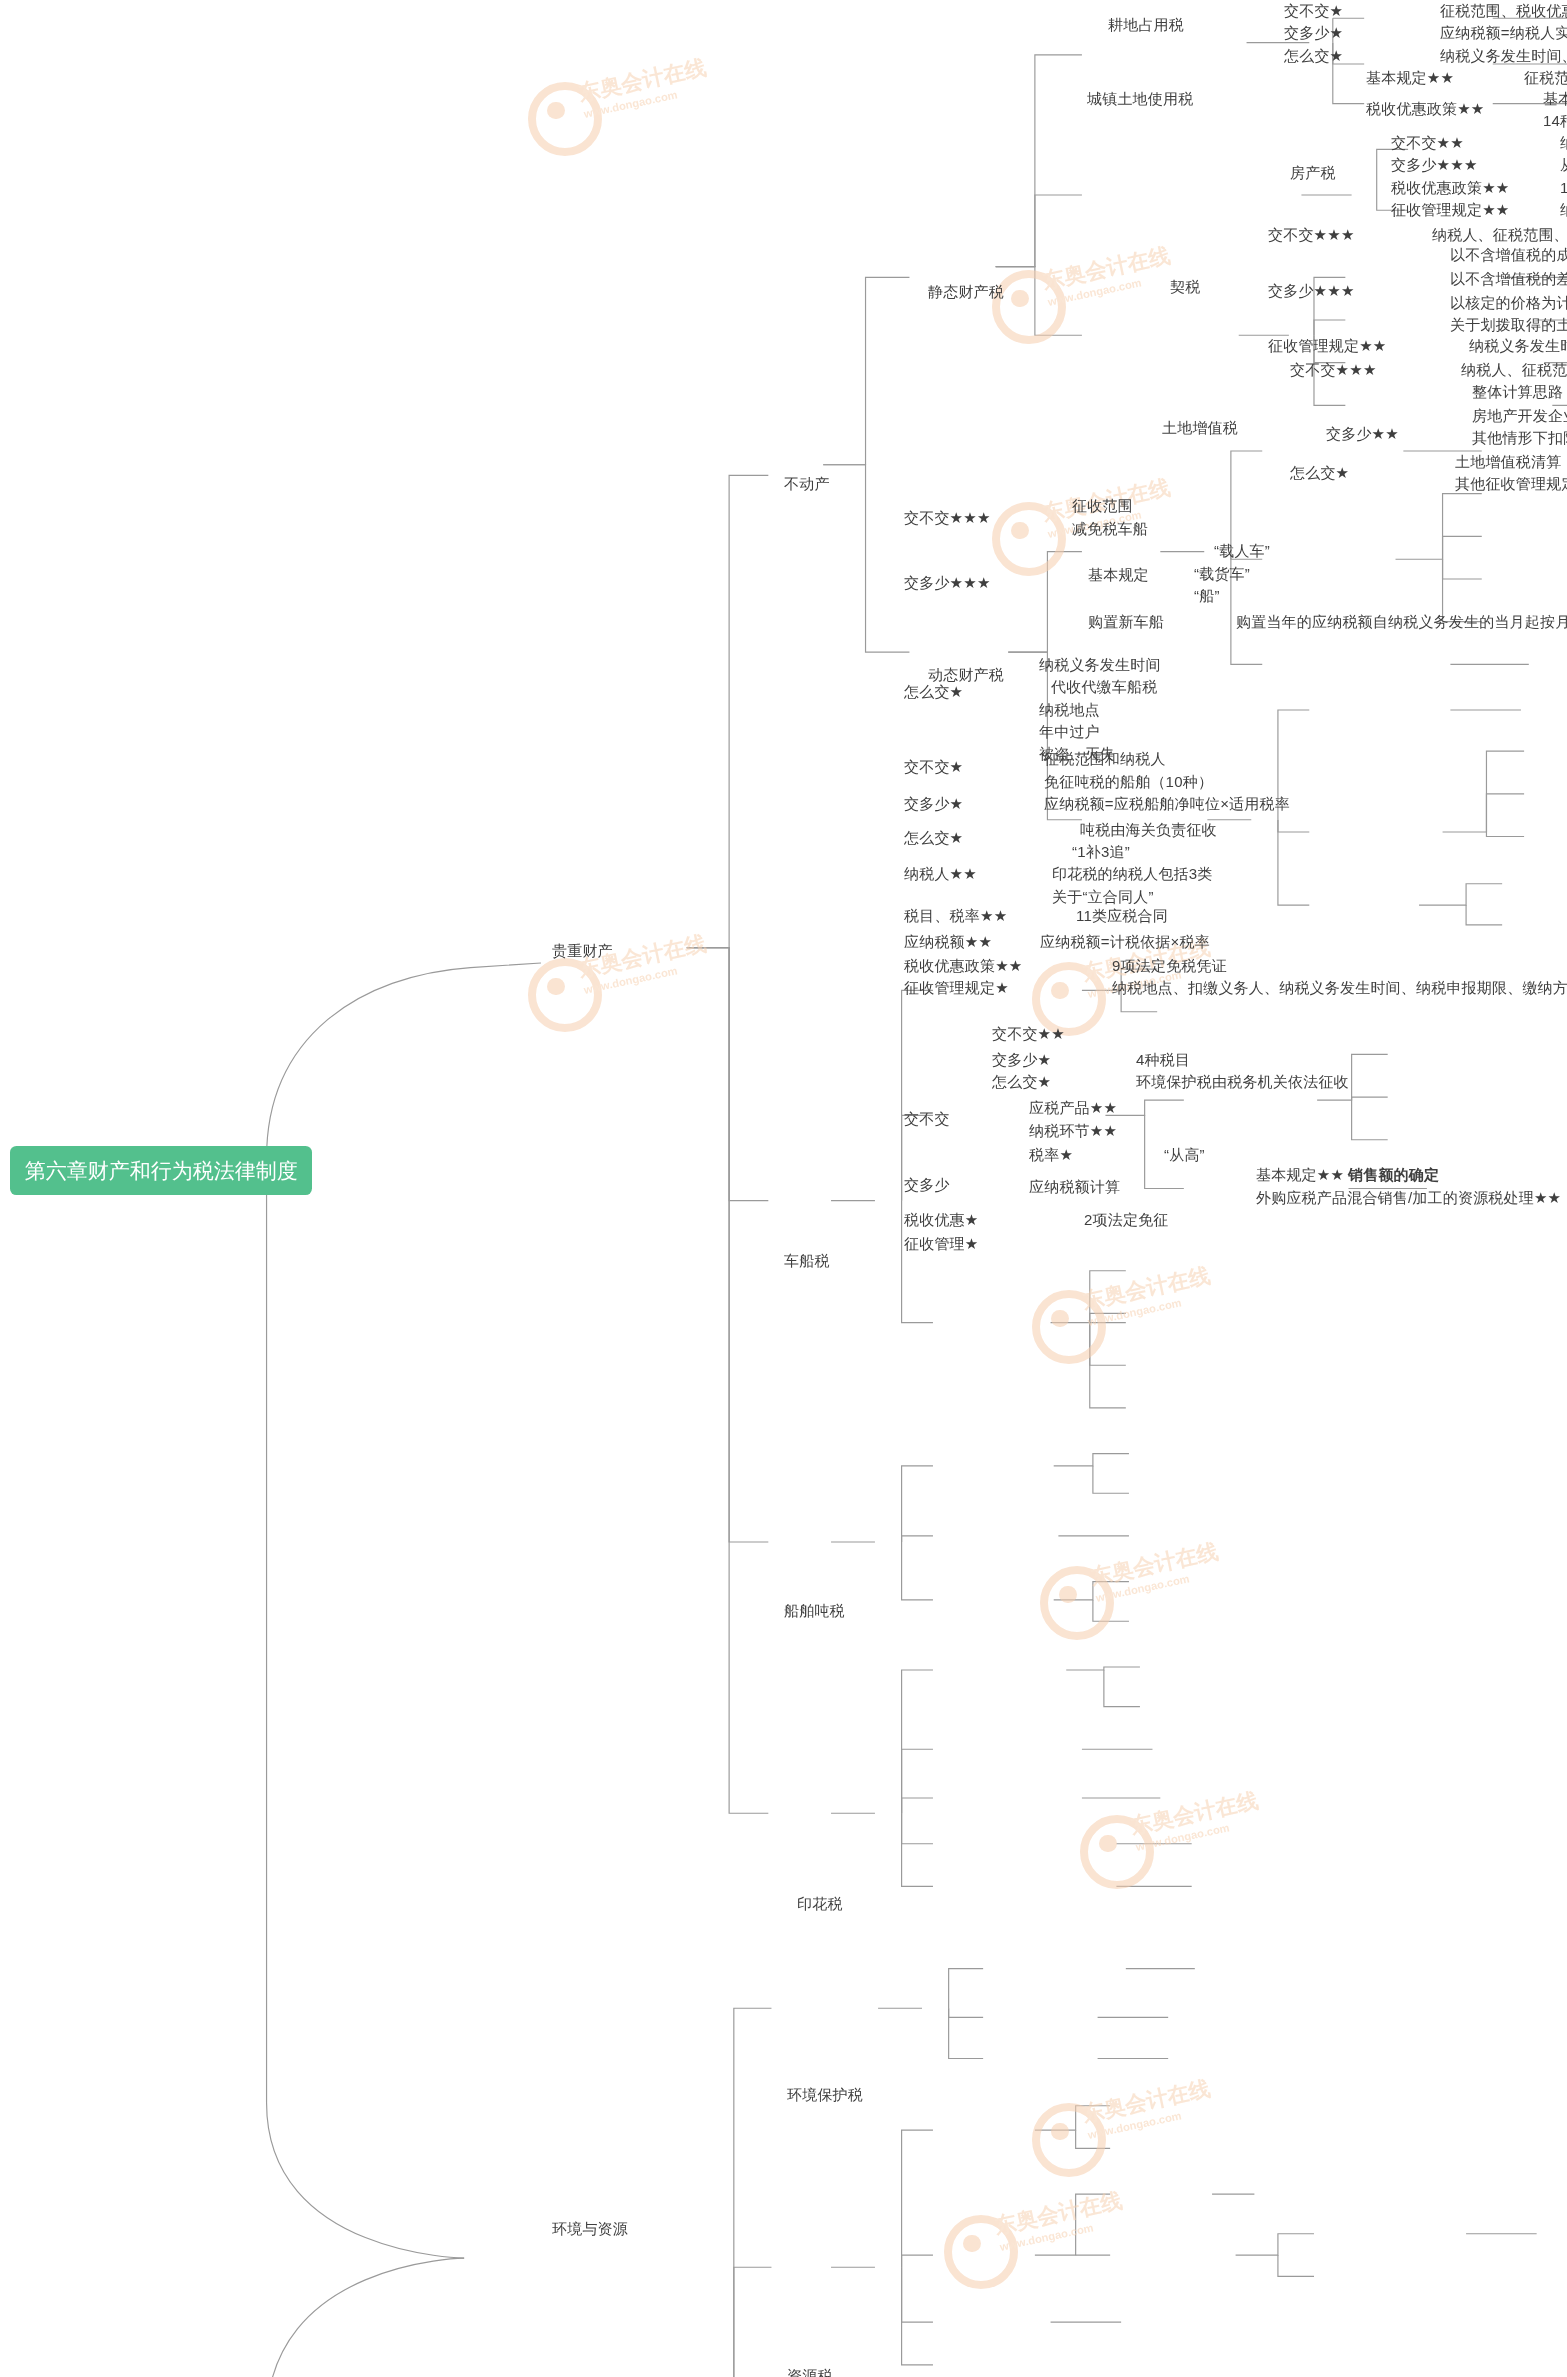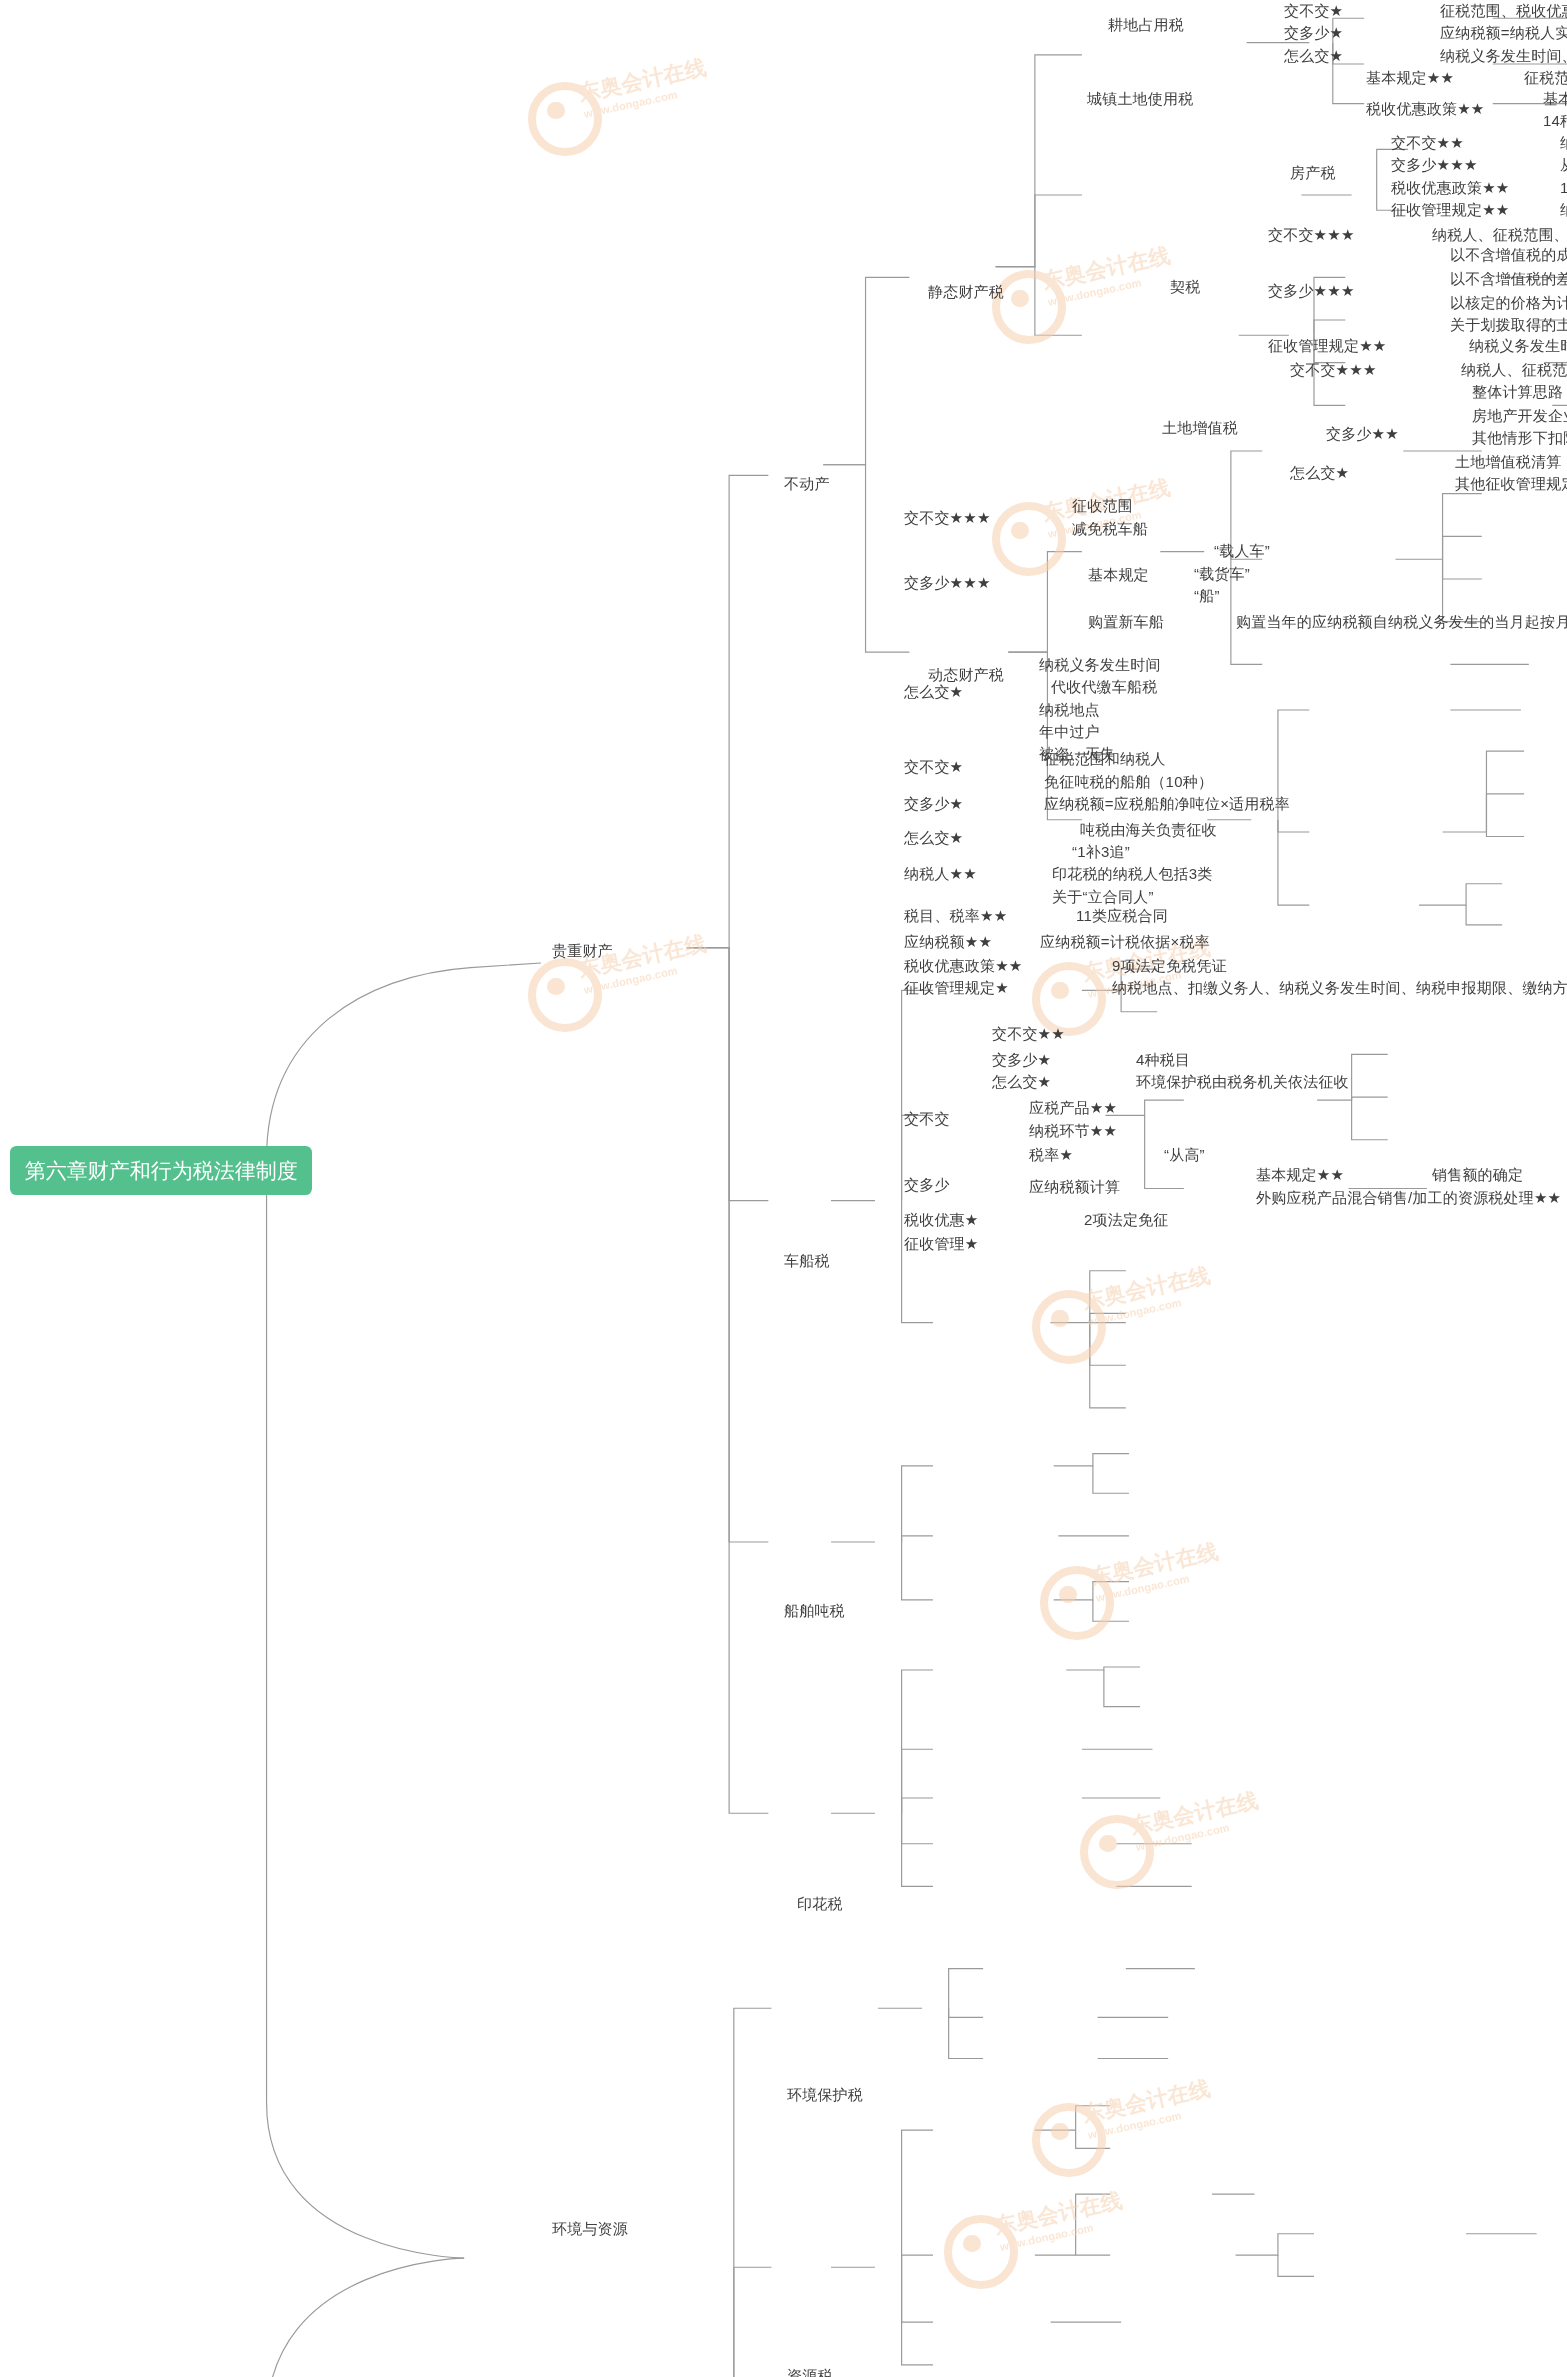--- a/index.html
+++ b/index.html
@@ -378,20 +378,20 @@
   <div class="node" style="left:1136px;top:1071px;">环境保护税由税务机关依法征收</div>
 
   <div class="node" style="left:904px;top:1108px;">交不交</div>
   <div class="node" style="left:1029px;top:1097px;">应税产品★★</div>
   <div class="node" style="left:1029px;top:1120px;">纳税环节★★</div>
   <div class="node" style="left:904px;top:1174px;">交多少</div>
   <div class="node" style="left:1029px;top:1144px;">税率★</div>
   <div class="node" style="left:1164px;top:1144px;">“从高”</div>
   <div class="node" style="left:1029px;top:1176px;">应纳税额计算</div>
   <div class="node" style="left:1256px;top:1164px;">基本规定★★</div>
-  <div class="node" style="left:1432px;top:1164px;">销售额的确定</div>
+  <div class="node" style="left:1348px;top:1164px;font-weight:bold;">销售额的确定</div>
   <div class="node" style="left:1256px;top:1187px;">外购应税产品混合销售/加工的资源税处理★★</div>
   <div class="node" style="left:904px;top:1209px;">税收优惠★</div>
   <div class="node" style="left:1084px;top:1209px;">2项法定免征</div>
   <div class="node" style="left:904px;top:1233px;">征收管理★</div>
 
 </div>
 
 
 </body></html>

